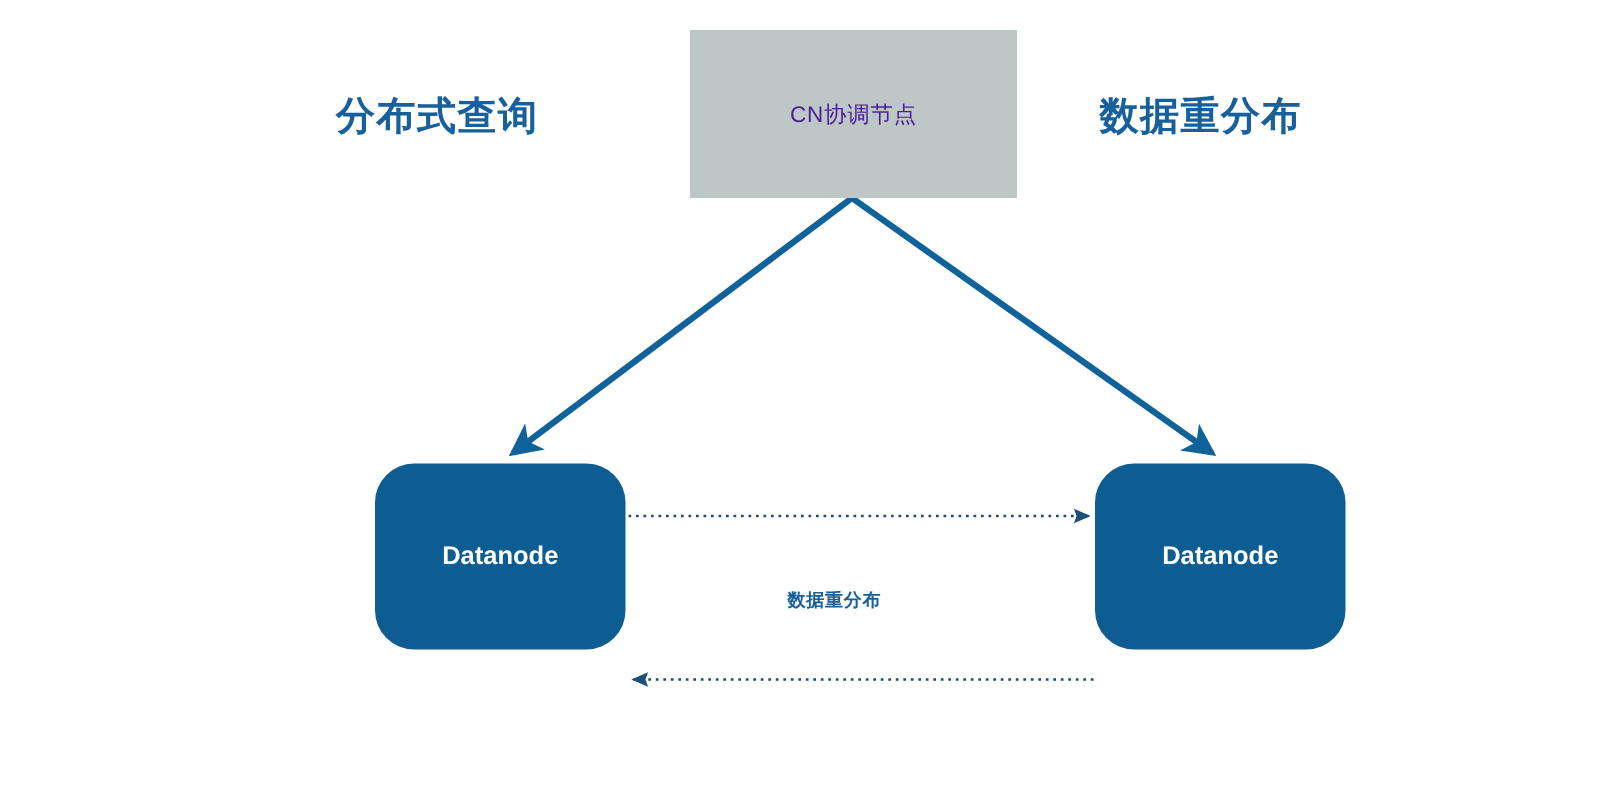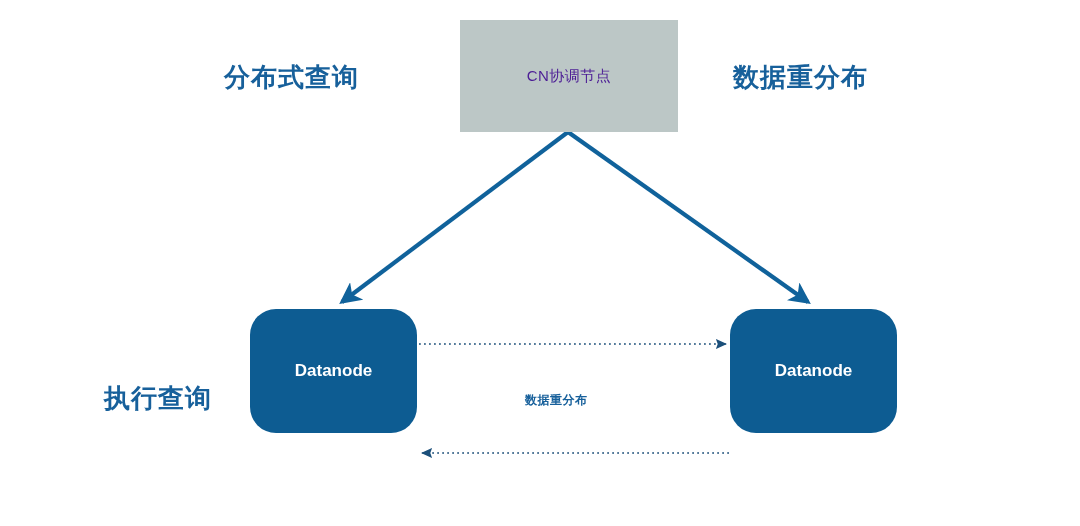--- a/index.html
+++ b/index.html
@@ -129,18 +129,17 @@
   </div>
 
   <div class="datanode right">
     <span class="datanode-label">Datanode</span>
   </div>
 
   <div class="txt txt-big" id="label-distributed-query">分布式查询</div>
 
   <div class="txt txt-big" id="label-collect-result">数据重分布</div>
 
-  <div class="txt txt-big" id="label-execute-query">执行查询</div>
 
 
   <div class="txt txt-mid" id="label-data-redistribute">数据重分布</div>
 
 </div>
 
 </body></html>

